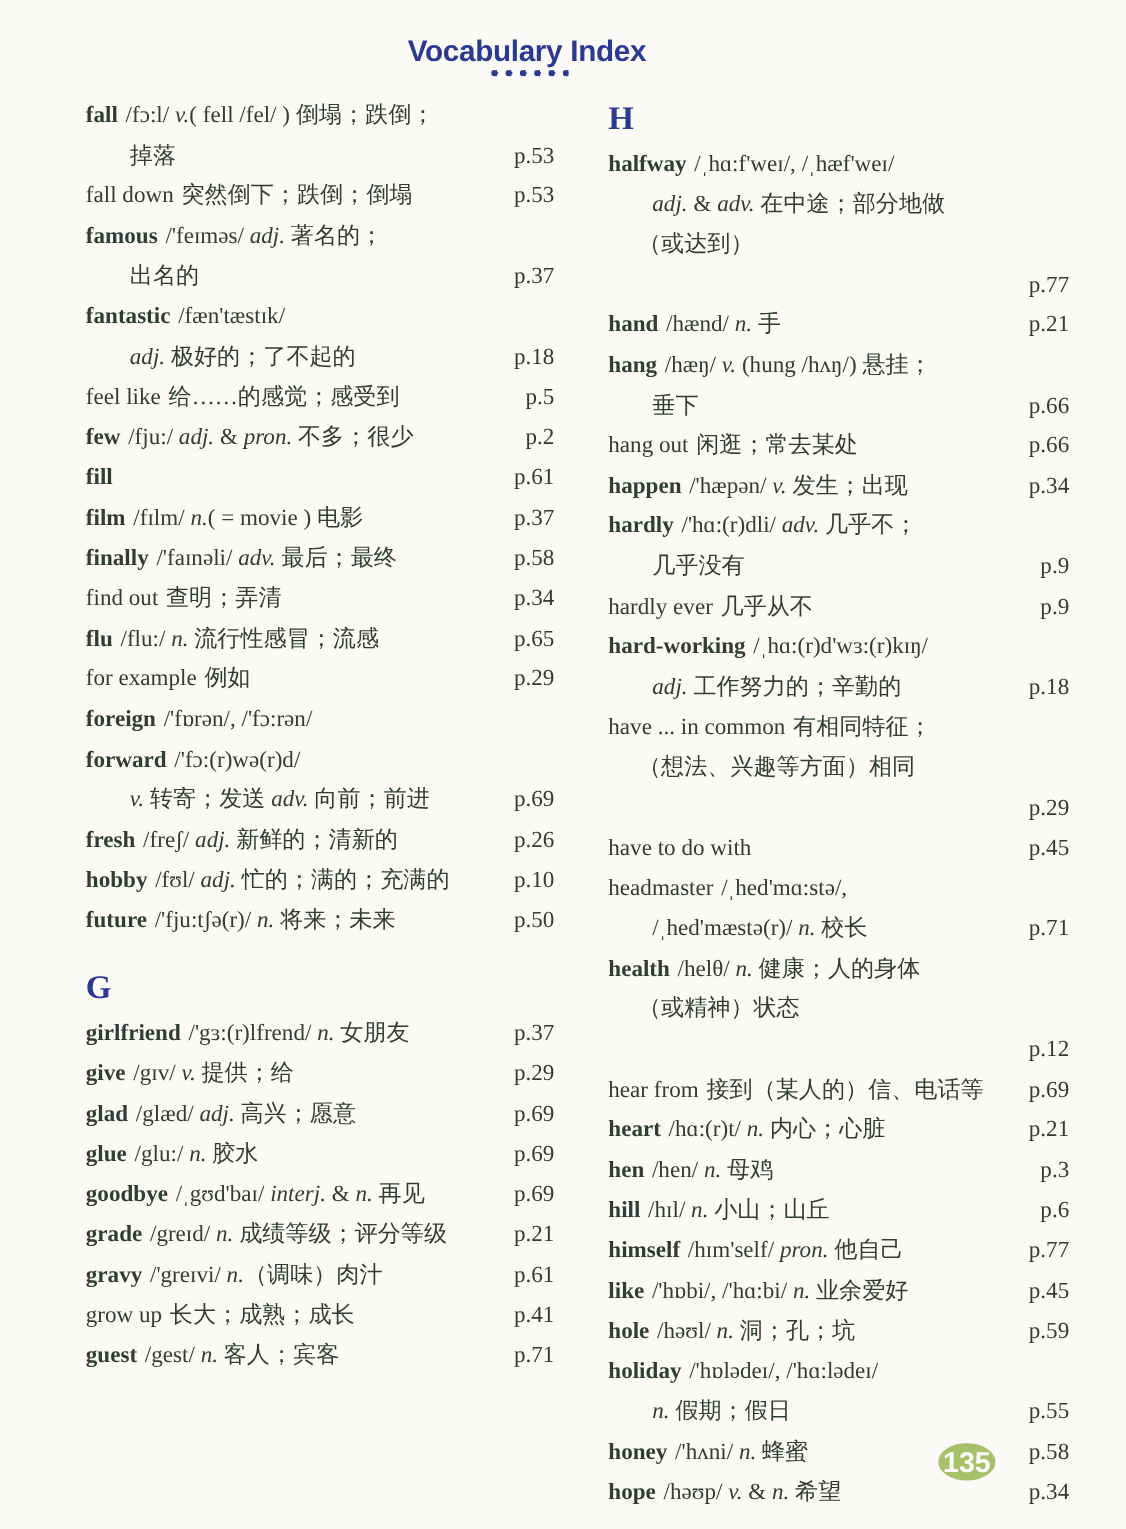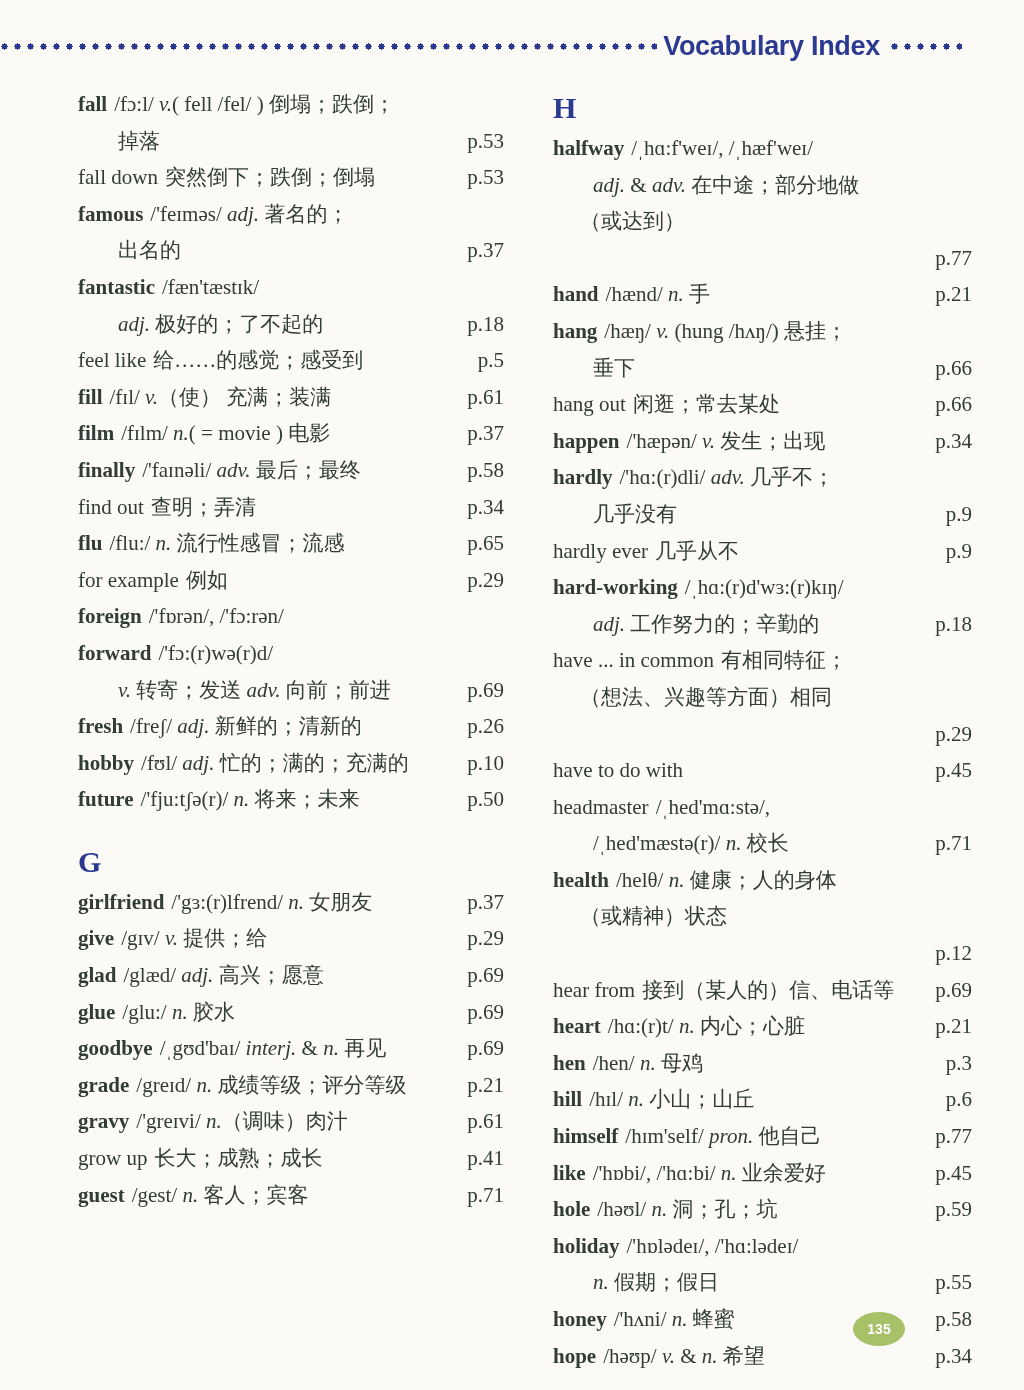--- a/index.html
+++ b/index.html
@@ -10,20 +10,21 @@
     color:#313c37;
     overflow:hidden;
     position:relative;
   }
   .page{position:absolute;inset:0;}
   
   .hdr{
     position:absolute;left:0;top:31px;right:0;
     display:flex;align-items:center;
     padding-right:62px;
+    flex-direction:column;
   }
   .dots{
     height:9px;
     background:radial-gradient(circle 3.1px at 4.5px 4.5px, var(--accent,#2b3990) 97%, rgba(0,0,0,0));
     background-size:13px 9px;
     background-repeat:repeat-x;
   }
   .dots.lead{flex:1;}
   .dots.tail{width:72px;}
   .hdr-title{
@@ -61,21 +62,21 @@
   .t i{font-style:italic;}
   .pg{margin-left:auto;padding-left:8px;}
   
   .badge{
     position:absolute;left:853px;top:1312px;
     width:52px;height:34px;
     background:var(--badge,#a6c168);
     border-radius:50%;
     color:#ffffff;
     font-family:"Liberation Sans","DejaVu Sans",sans-serif;
-    font-weight:bold;font-size:14px;
+    font-weight:bold;font-size:26px;
     display:flex;align-items:center;justify-content:center;
   }
 </style>
 </head>
 <body style="color: rgb(49, 60, 55);">
 
 <div class="page">
 
   <div class="hdr">
     <div class="dots lead"></div>
@@ -112,22 +113,26 @@
       <div class="line ind1">
         <span class="t"><i>adj.</i> 极好的；了不起的</span>
         <span class="pg">p.18</span>
       </div>
       <div class="line">
         <span class="head reg">feel like</span>
         <span class="t">给……的感觉；感受到</span>
         <span class="pg">p.5</span>
       </div>
       <div class="line">
+        <span class="head">few</span>
+        <span class="t">/fju:/ <i>adj.</i> &amp; <i>pron.</i> 不多；很少</span>
+        <span class="pg">p.2</span>
+      </div>
+      <div class="line">
         <span class="head">fill</span>
-        <span class="t">/fɪl/ <i>v.</i>（使） 充满；装满</span>
         <span class="pg">p.61</span>
       </div>
       <div class="line">
         <span class="head">film</span>
         <span class="t">/fɪlm/ <i>n.</i>( = movie ) 电影</span>
         <span class="pg">p.37</span>
       </div>
       <div class="line">
         <span class="head">finally</span>
         <span class="t">/'faɪnəli/ <i>adv.</i> 最后；最终</span>

